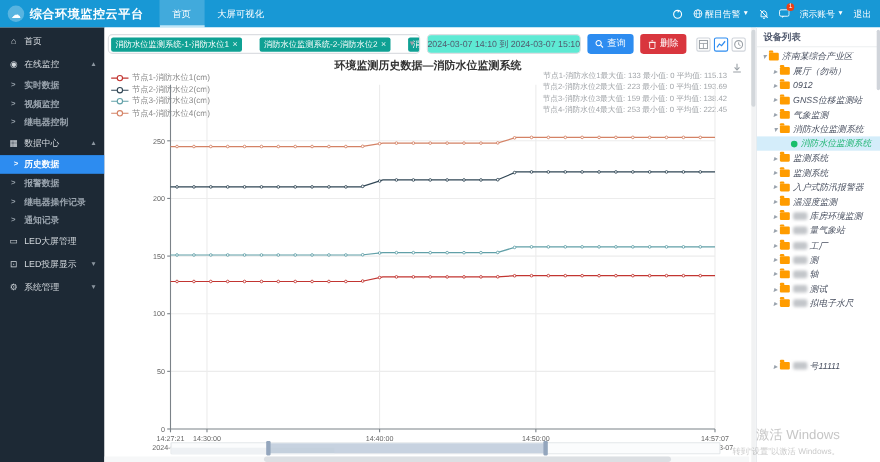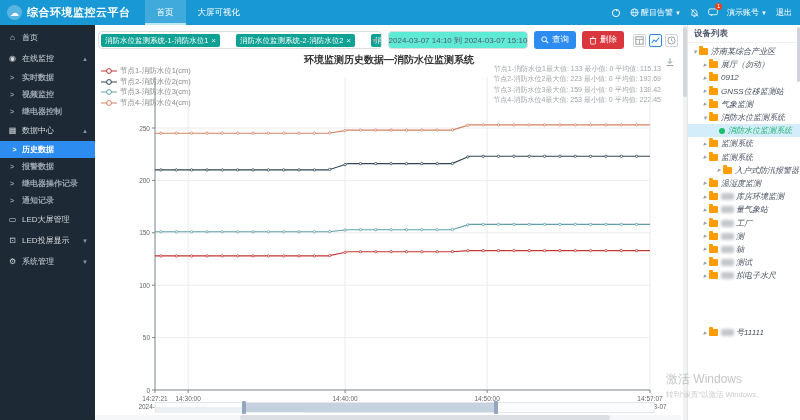--- a/index.html
+++ b/index.html
@@ -87,21 +87,21 @@
   .tr-caret { width:8px; font-size:7px; color:#9aa3ad; text-align:center; flex:none; }
   .folder { width:9px; height:7px; background:#ff9c00; border-radius:1px; position:relative; flex:none; margin-right:3px; }
   .folder::before { content:''; position:absolute; top:-2px; left:0; width:4px; height:2px;
     background:#ff9c00; border-radius:1px 1px 0 0; }
   .gdot { width:6px; height:6px; border-radius:50%; background:#19be6b; flex:none; margin-right:3px; }
   .blurbit { display:inline-block; width:13px; height:7px; background:#c3c6ca; border-radius:2px;
     filter:blur(1.5px); margin-right:2px; flex:none; }
   #panel-scroll { position:absolute; right:0; top:2px; width:3px; height:55px; background:#d0d4da; border-radius:2px; }
 
   
-  #watermark { position:absolute; left:666px; top:371px; z-index:20; pointer-events:none; }
+  #watermark { position:absolute; left:666px; top:387px; z-index:20; pointer-events:none;text-align:right; }
   #watermark .w1 { font-size:12px; color:rgba(150,150,150,.55); }
   #watermark .w2 { font-size:7.5px; color:rgba(150,150,150,.5); margin-top:2px; }
 
   svg { display:block; }
 </style>
 </head>
 <body>
 
 <div id="app">
 
@@ -542,21 +542,21 @@
           <div class="tree-row" style="padding-left: 13px;">
             <span class="tr-caret">▸</span>
             <span class="folder"></span>
             <span>监测系统</span>
           </div>
           <div class="tree-row" style="padding-left: 13px;">
             <span class="tr-caret">▸</span>
             <span class="folder"></span>
             <span>监测系统</span>
           </div>
-          <div class="tree-row" style="padding-left: 27px;">
+          <div class="tree-row" style="padding-left: 13px;">
             <span class="tr-caret">▸</span>
             <span class="folder"></span>
             <span>入户式防汛报警器</span>
           </div>
           <div class="tree-row" style="padding-left: 13px;">
             <span class="tr-caret">▸</span>
             <span class="folder"></span>
             <span>温湿度监测</span>
           </div>
           <div class="tree-row" style="padding-left: 13px;">

